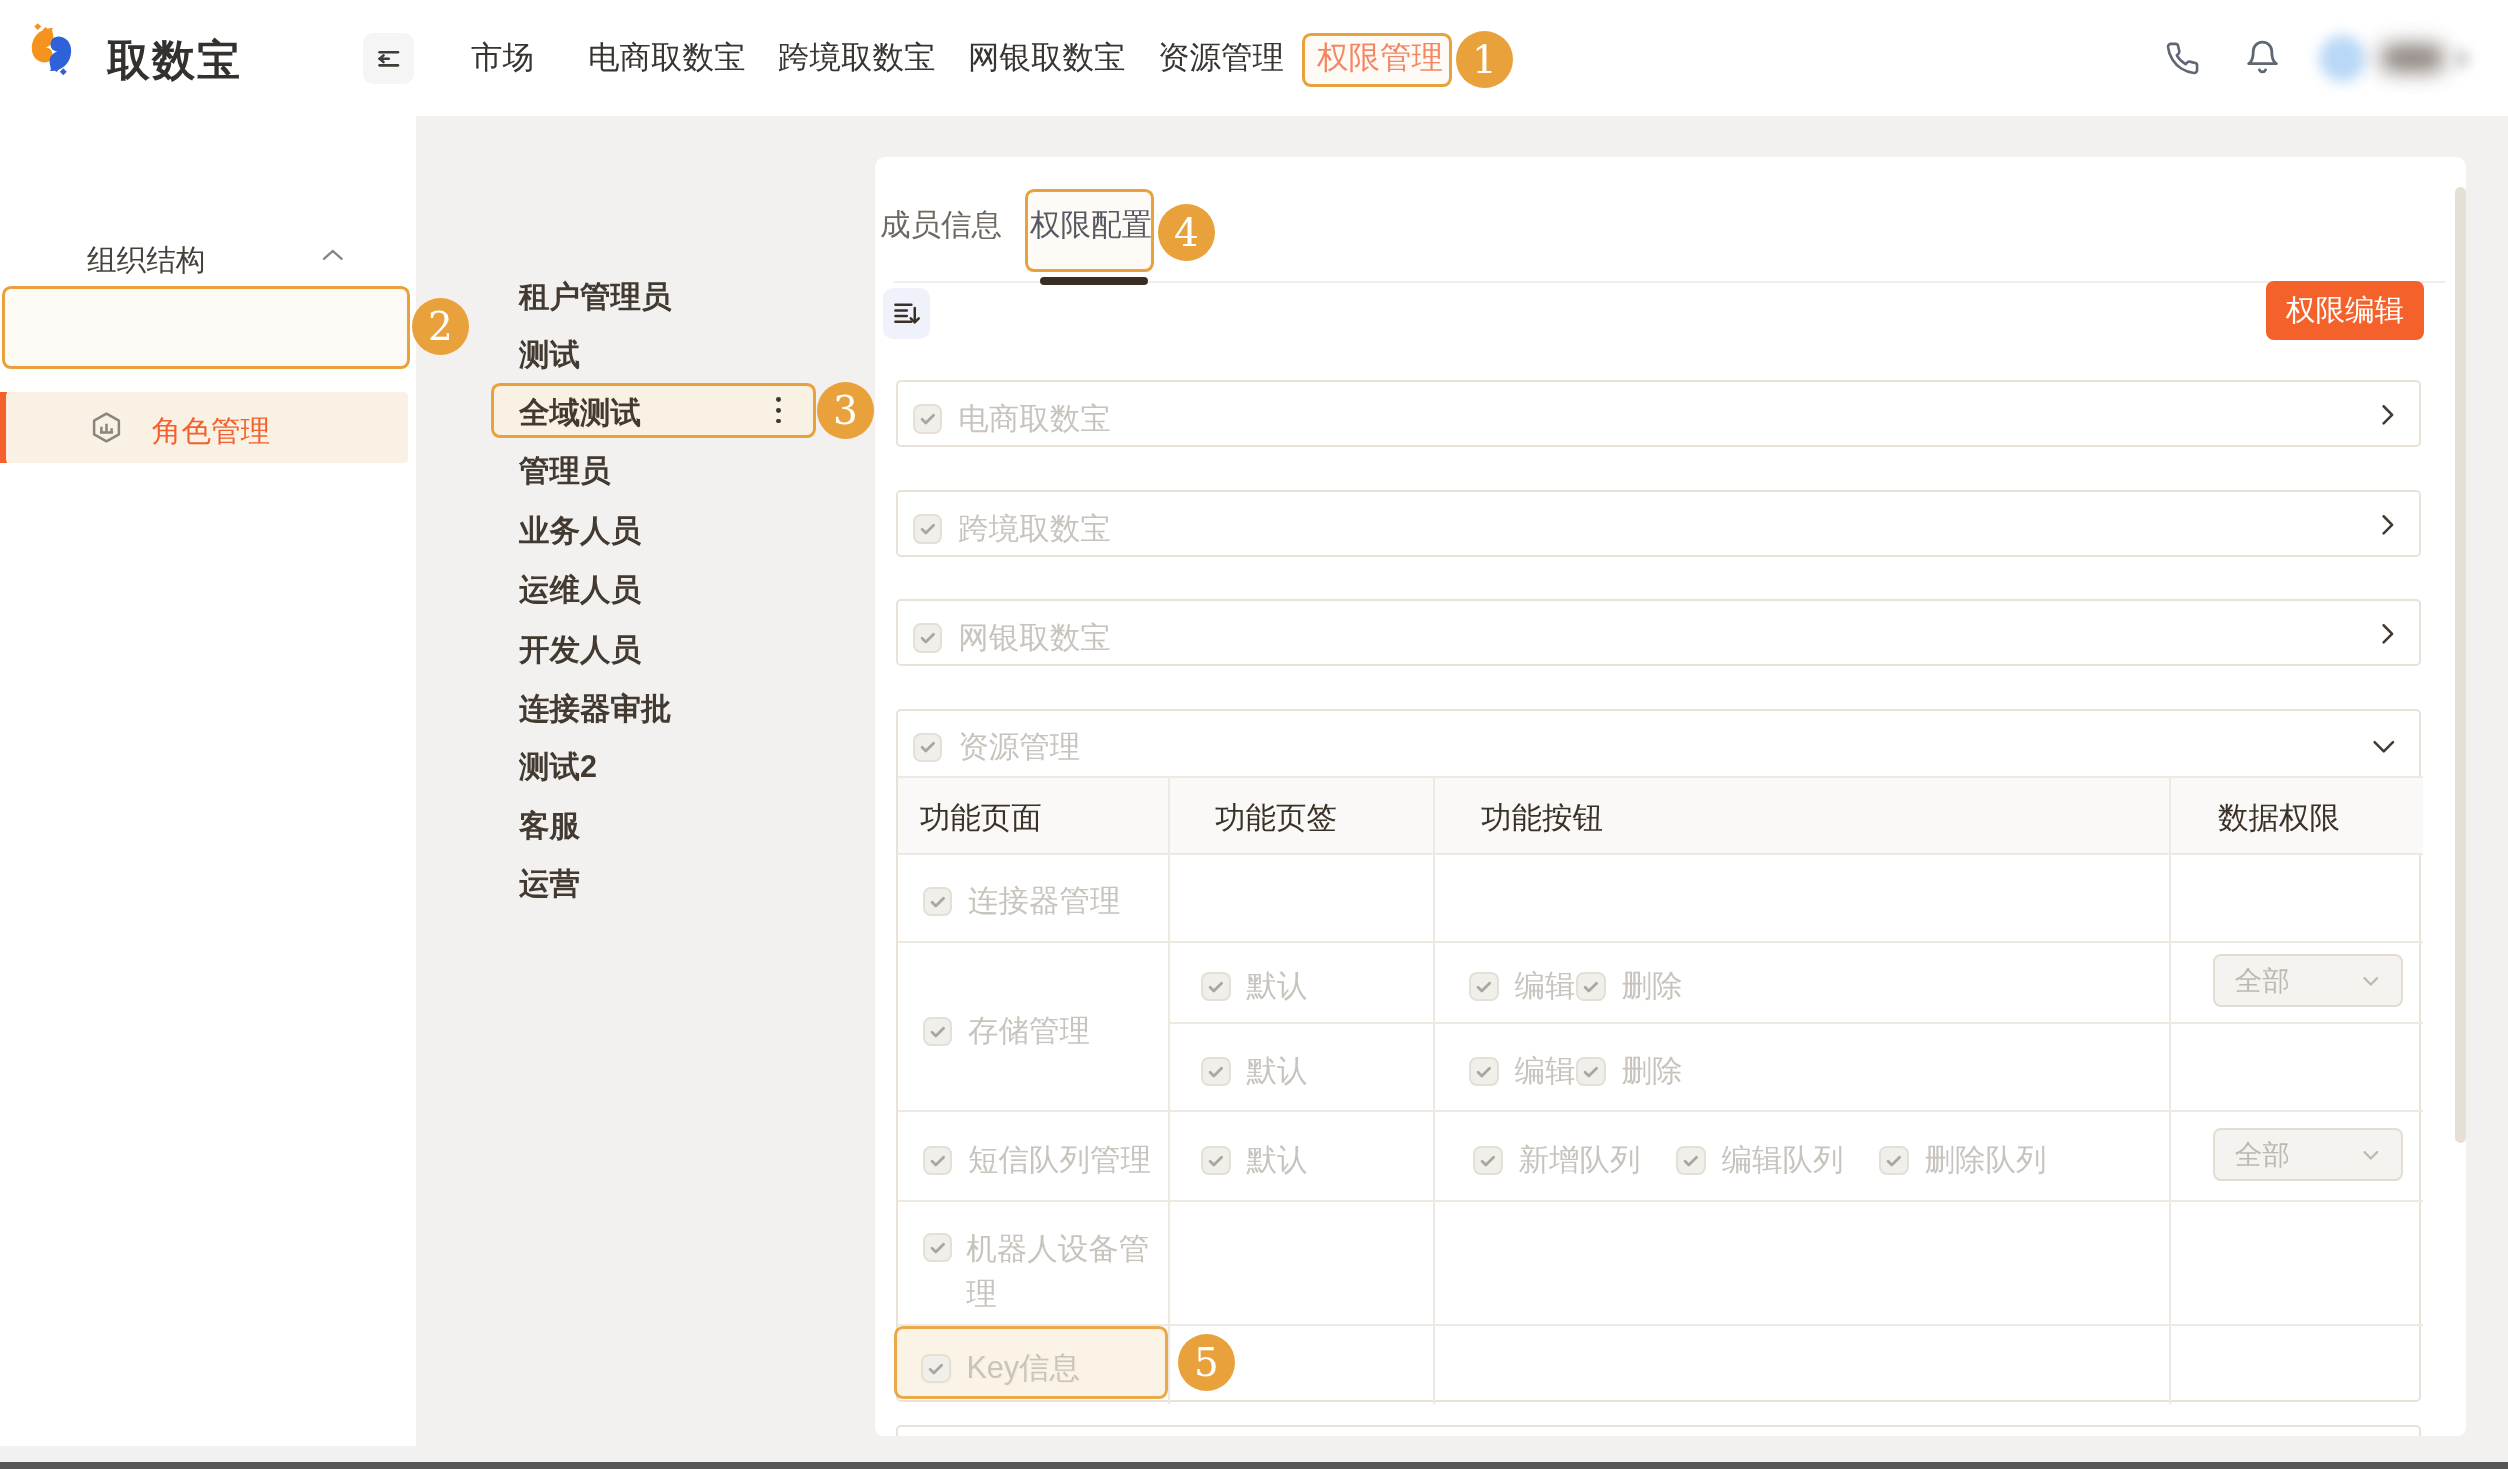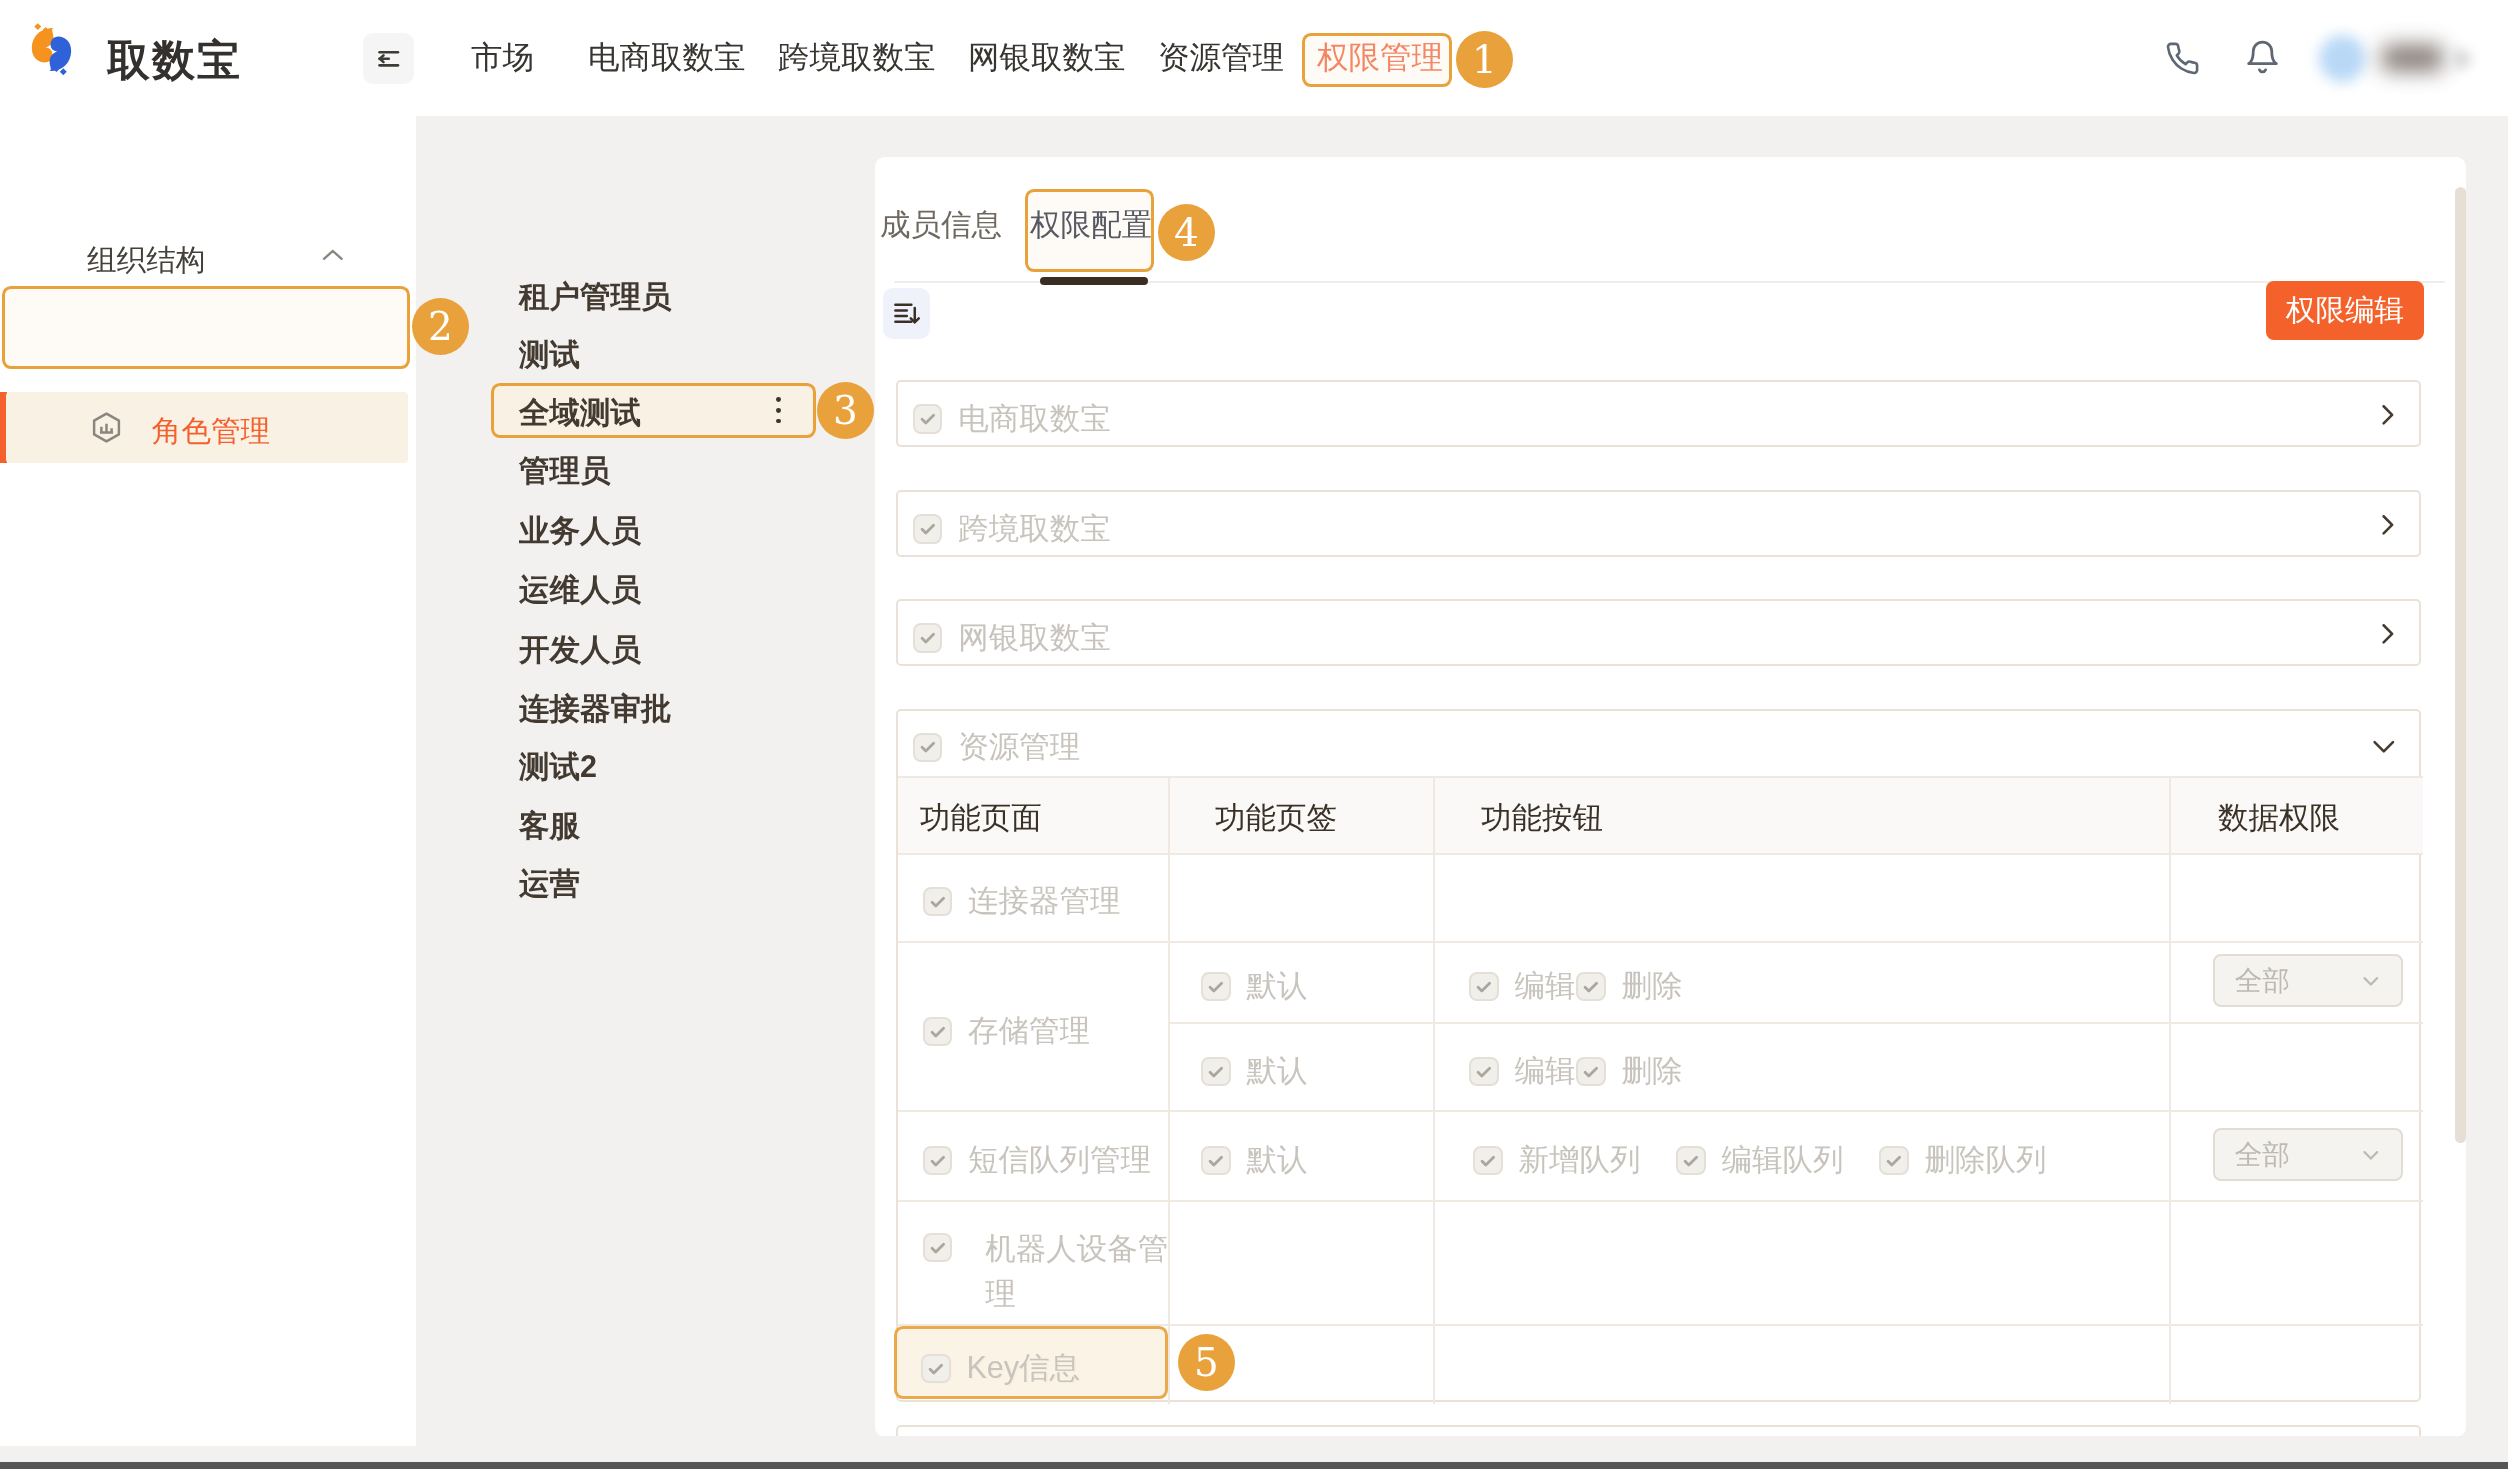--- a/index.html
+++ b/index.html
@@ -379,21 +379,21 @@
         </span>
       <span class="dis-lbl">删除队列</span>
     </div>
     <div class="ddl" style="left:1315px;top:417px;">
       <span>全部</span>
       <svg viewBox="0 0 24 24" width="21.7" height="21.7" fill="none" stroke="#BDB9B2" stroke-width="2.4" stroke-linecap="round">
           <path d="M5 9l7 7 7-7"></path>
         </svg>
     </div>
 
-    <div class="abs" style="left:24.6px;top:515px;display:flex;gap:33px;">
+    <div class="abs" style="left:24.6px;top:515px;display:flex;gap:14px;">
       <span class="cb" style="margin-top:6.9px;">
           <svg viewBox="0 0 24 24">
             <path d="M5 12.5l4.5 4.5L19 7.5" fill="none" stroke="#ABA79F" stroke-width="3.4" stroke-linecap="round" stroke-linejoin="round"></path>
           </svg>
         </span>
       <span class="dis-lbl" style="white-space:normal;width:187px;line-height:45px;">机器人设备管理</span>
     </div>
 
     <div class="cbrow" style="left:24.6px;top:638px;">
       <span class="cb">

